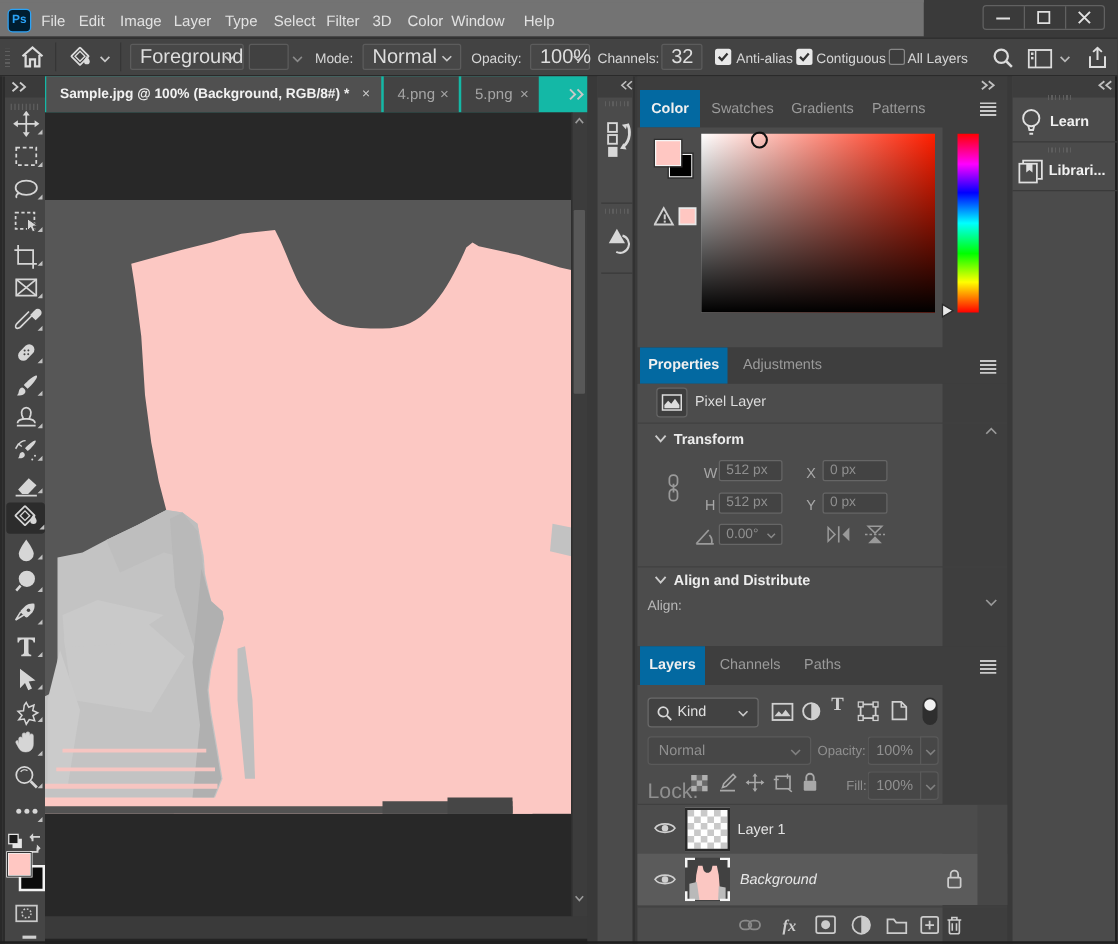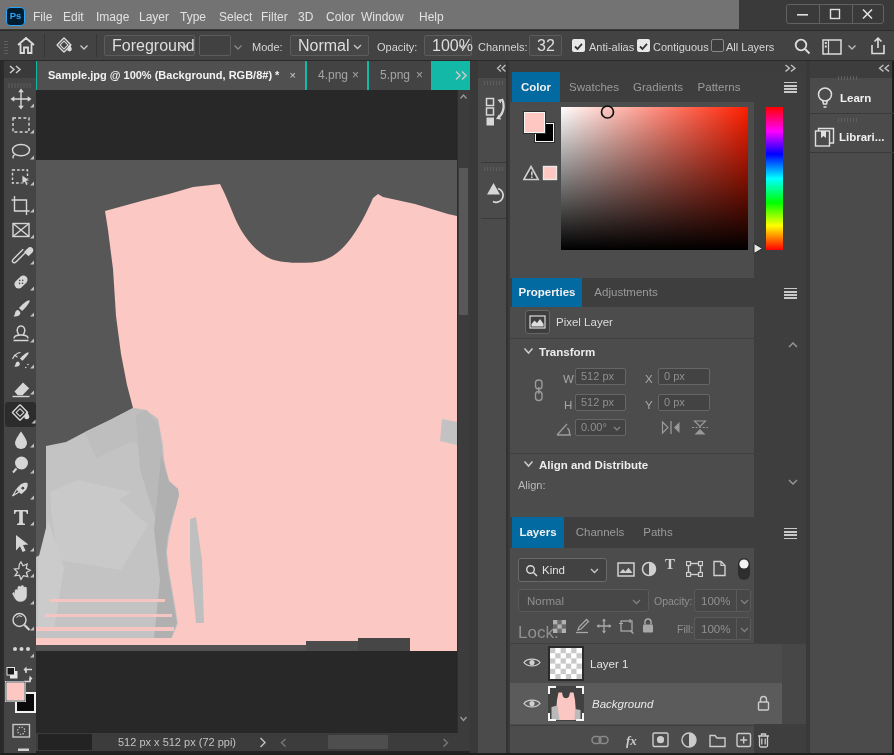--- a/index.html
+++ b/index.html
@@ -296,34 +296,20 @@
       <path d="M406 329 L421 332 L421 355 L404 351 Z" fill="#c2c2c2"></path>
     </svg>
   </div>
   <div id="vscroll">
     <svg width="13" height="643" viewBox="0 0 13 643" style="position:absolute;left:-1px;top:0">
       <path d="M3.5 8.5 l3 -3.5 l3 3.5" fill="none" stroke="#9a9a9a" stroke-width="1.3"></path>
       <rect x="2" y="78" width="9" height="147" rx="1" fill="#585858"></rect>
       <path d="M3.5 627 l3 3.5 l3 -3.5" fill="none" stroke="#9a9a9a" stroke-width="1.3"></path>
     </svg>
   </div>
-  <div id="statusbar">
-    <div class="abs" style="left:2px;top:1px;width:54px;height:16px;background:#232323"></div>
-    <span class="abs" style="left:82px;top:3px;font-size:11px;color:#c2c2c2">512 px x 512 px (72 ppi)</span>
-    <svg class="abs" style="left:223px;top:4px" width="8" height="11" viewBox="0 0 8 11">
-        <path d="M1.5 1 l4.5 4.5 l-4.5 4.5" fill="none" stroke="#bbbbbb" stroke-width="1.5"></path>
-      </svg>
-    <svg class="abs" style="left:244px;top:5px" width="7" height="9" viewBox="0 0 7 9">
-        <path d="M5.5 1 l-4 3.8 l4 3.8" fill="none" stroke="#777" stroke-width="1.4"></path>
-      </svg>
-    <div class="abs" style="left:292px;top:2px;width:60px;height:14px;background:#4e4e4e;border-radius:1px"></div>
-    <svg class="abs" style="left:406px;top:5px" width="7" height="9" viewBox="0 0 7 9">
-        <path d="M1.5 1 l4 3.8 l-4 3.8" fill="none" stroke="#777" stroke-width="1.4"></path>
-      </svg>
-  </div>
   <div id="belowstatus"></div>
   <div id="gap1"></div>
   <div id="iconstrip">
     <div class="dockhead"></div>
     <svg class="abs" style="left:18px;top:3px" width="11" height="9" viewBox="0 0 11 9">
         <path d="M5 1 l-3.5 3.2 l3.5 3.2 M9.5 1 l-3.5 3.2 l3.5 3.2" fill="none" stroke="#c0c0c0" stroke-width="1.3"></path>
       </svg>
     <div class="grip" style="left:6px;top:20px;width:19px"></div>
     <svg class="abs" style="left:7px;top:36px" width="20" height="29" viewBox="0 0 20 29">
       <g fill="none" stroke="#d8d8d8" stroke-width="1.5">

